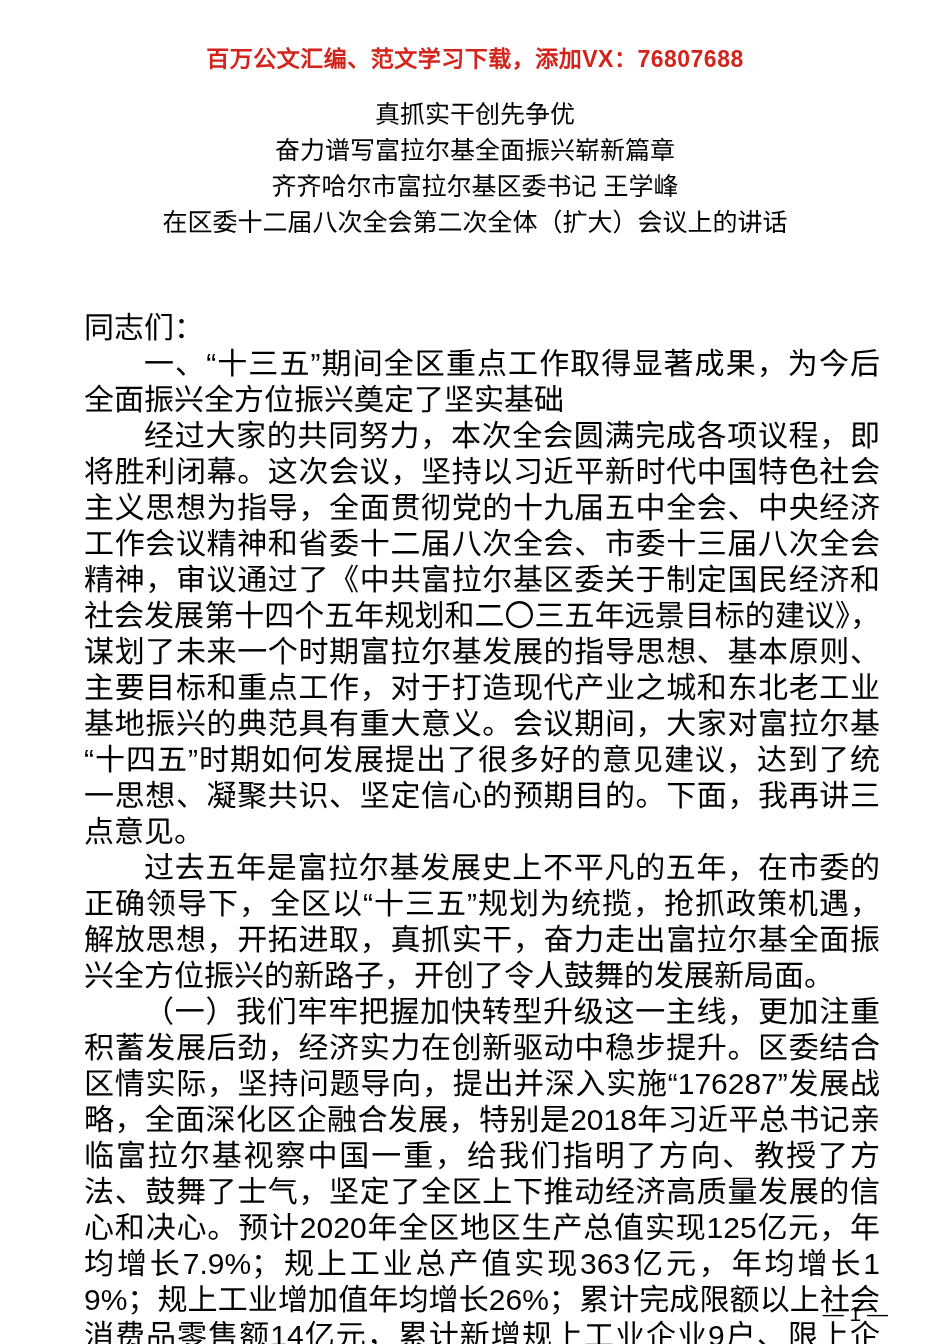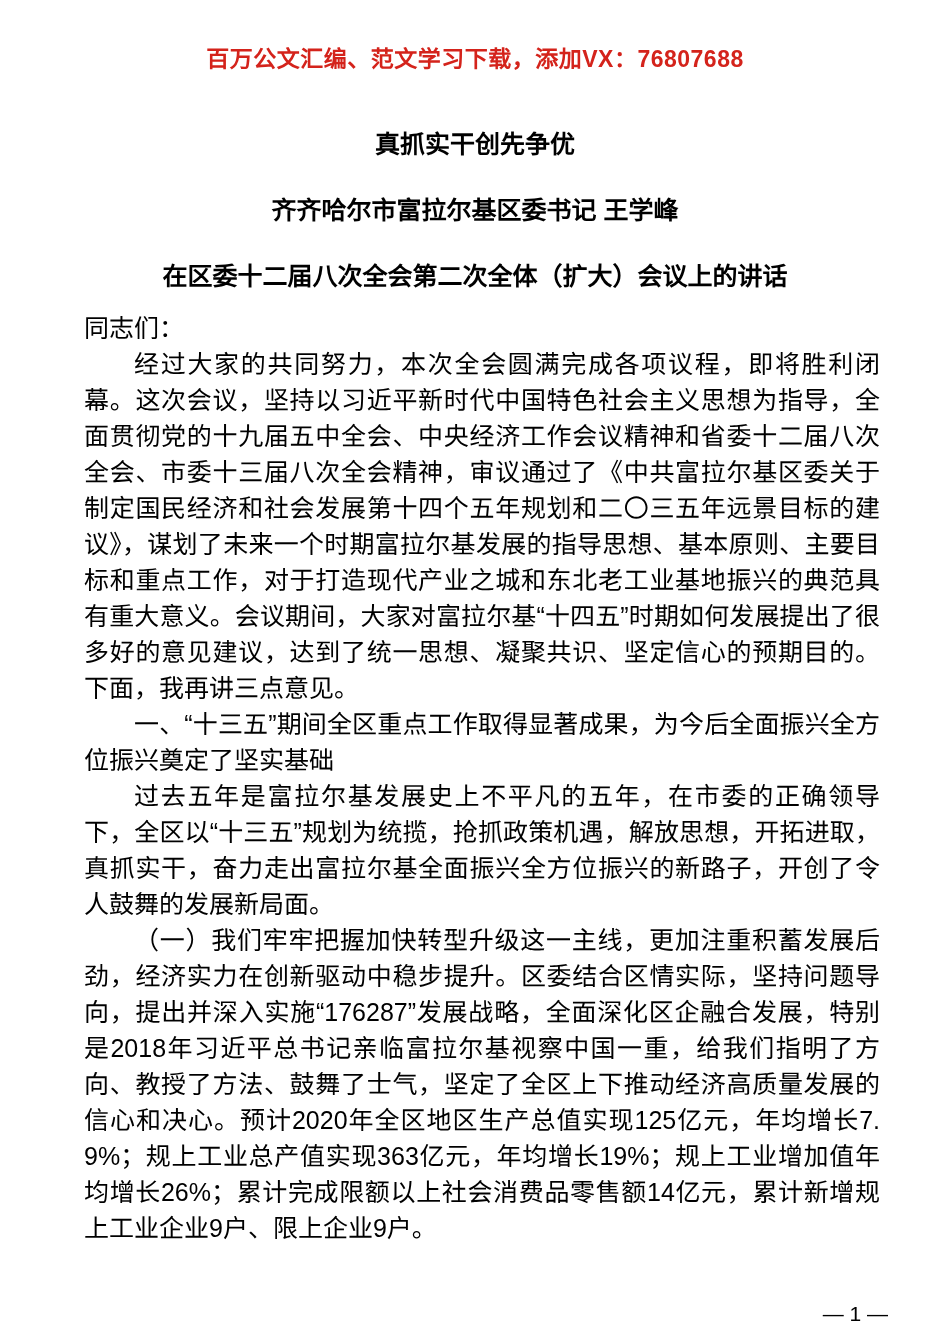--- a/index.html
+++ b/index.html
@@ -38,36 +38,35 @@
   .title-block {
     position: absolute;
     top: 96px;
     left: 0;
     width: 950px;
     text-align: center;
   }
   .title-line {
     font-size: 25px;
     line-height: 36px;
-    font-weight: 700;
+    font-weight: 400;
     color: #000;
     white-space: nowrap;
-    margin-top: 30px;
   }
 
   
   .doc-body {
     position: absolute;
     top: 310px;
     left: 84px;
     width: 796px;
   }
   p.para {
     margin: 0;
-    font-size: 25px;
+    font-size: 30px;
     line-height: 36px;
     text-align: justify;
     text-justify: inter-ideograph;
     text-align-last: left;
     letter-spacing: 0;
     word-break: break-all;
   }
   p.indent {
     text-indent: 2em;
   }
@@ -90,31 +89,32 @@
 </style>
 </head>
 <body>
 
 <div class="page">
 
   <div class="promo-banner">百万公文汇编、范文学习下载，添加VX：76807688</div>
 
   <div class="title-block">
     <div class="title-line">真抓实干创先争优</div>
+    <div class="title-line">奋力谱写富拉尔基全面振兴崭新篇章</div>
     <div class="title-line">齐齐哈尔市富拉尔基区委书记  王学峰</div>
     <div class="title-line">在区委十二届八次全会第二次全体（扩大）会议上的讲话</div>
   </div>
 
   <div class="doc-body">
 
     <p class="para">同志们：</p>
 
+    <p class="para indent">一、“十三五”期间全区重点工作取得显著成果，为今后全面振兴全方位振兴奠定了坚实基础</p>
+
     <p class="para indent">经过大家的共同努力，本次全会圆满完成各项议程，即将胜利闭幕。这次会议，坚持以习近平新时代中国特色社会主义思想为指导，全面贯彻党的十九届五中全会、中央经济工作会议精神和省委十二届八次全会、市委十三届八次全会精神，审议通过了《中共富拉尔基区委关于制定国民经济和社会发展第十四个五年规划和二〇三五年远景目标的建议》，谋划了未来一个时期富拉尔基发展的指导思想、基本原则、主要目标和重点工作，对于打造现代产业之城和东北老工业基地振兴的典范具有重大意义。会议期间，大家对富拉尔基“十四五”时期如何发展提出了很多好的意见建议，达到了统一思想、凝聚共识、坚定信心的预期目的。下面，我再讲三点意见。</p>
-
-    <p class="para indent">一、“十三五”期间全区重点工作取得显著成果，为今后全面振兴全方位振兴奠定了坚实基础</p>
 
     <p class="para indent">过去五年是富拉尔基发展史上不平凡的五年，在市委的正确领导下，全区以“十三五”规划为统揽，抢抓政策机遇，解放思想，开拓进取，真抓实干，奋力走出富拉尔基全面振兴全方位振兴的新路子，开创了令人鼓舞的发展新局面。</p>
 
     <p class="para indent">
       <span class="b">（一）我们牢牢把握加快转型升级这一主线，更加注重积蓄发展后劲，经济实力在创新驱动中稳步提升。</span><span>区委结合区情实际，坚持问题导向，提出并深入实施“176287”发展战略，全面深化区企融合发展，特别是2018年习近平总书记亲临富拉尔基视察中国一重，给我们指明了方向、教授了方法、鼓舞了士气，坚定了全区上下推动经济高质量发展的信心和决心。预计2020年全区地区生产总值实现125亿元，年均增长7.9%；规上工业总产值实现363亿元，年均增长19%；规上工业增加值年均增长26%；累计完成限额以上社会消费品零售额14亿元，累计新增规上工业企业9户、限上企业9户。</span>
     </p>
 
 
   </div>
 

